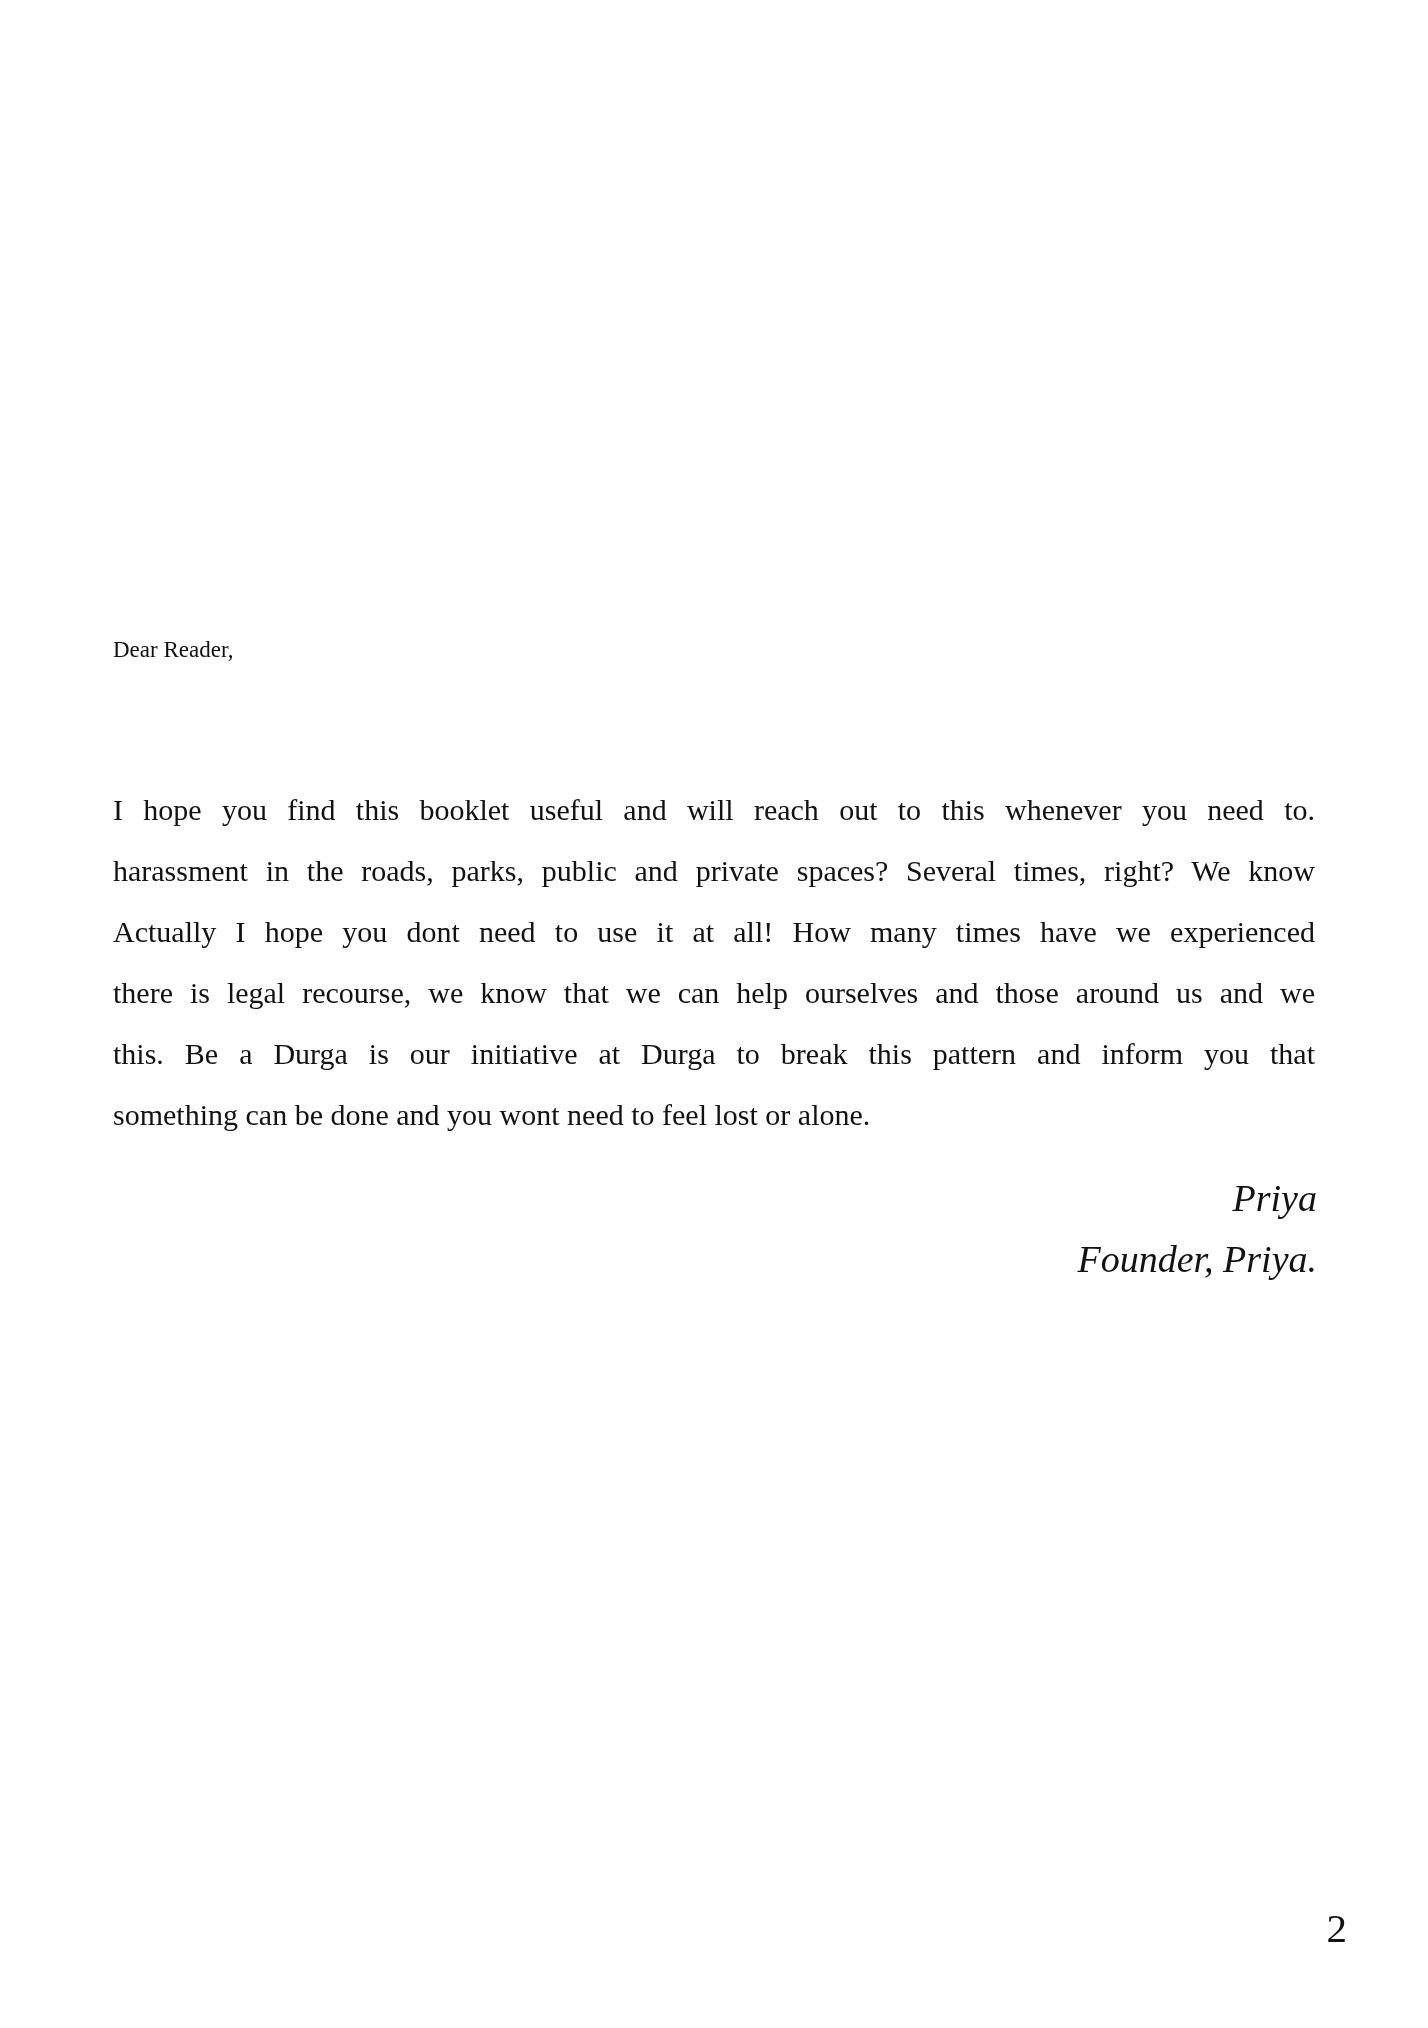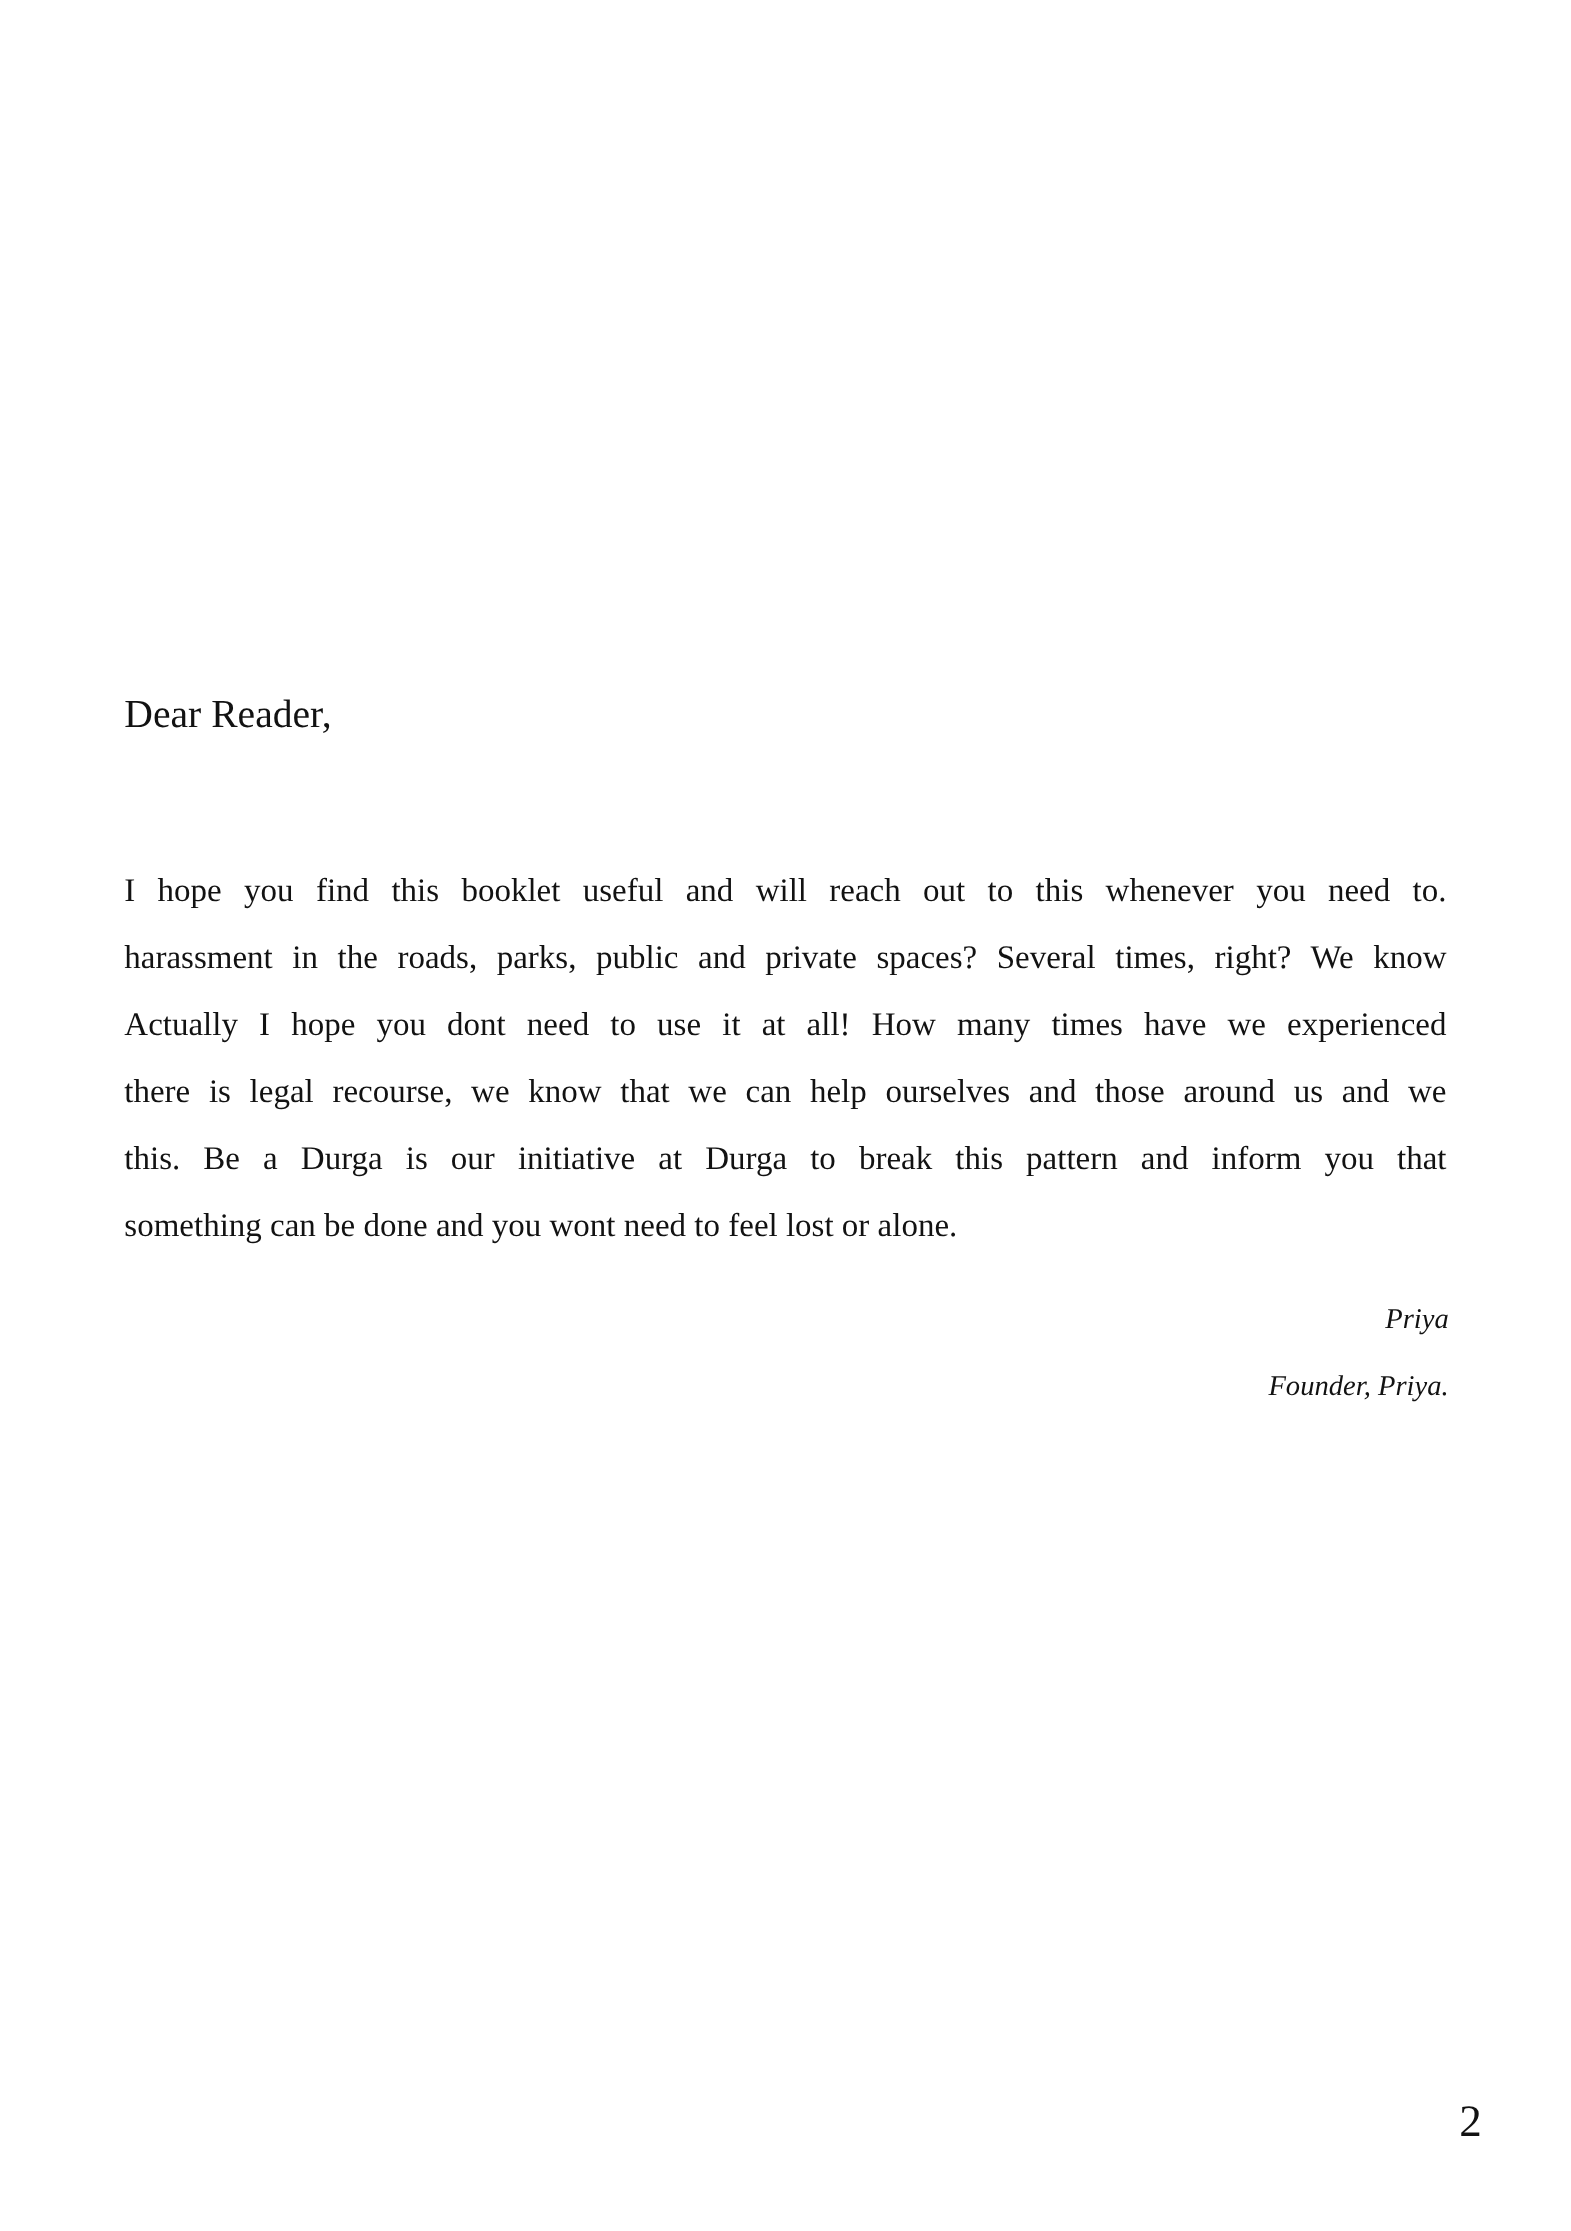--- a/index.html
+++ b/index.html
@@ -13,21 +13,21 @@
     height: 2028px;
     background: #ffffff;
     color: #121212;
     font-family: "Liberation Serif", "DejaVu Serif", serif;
     overflow: hidden;
   }
   .salutation {
     position: absolute;
     left: 113px;
     top: 619px;
-    font-size: 36px;
+    font-size: 23px;
     line-height: 61px;
     white-space: pre;
   }
   .letter-body {
     position: absolute;
     left: 113px;
     top: 779px;
     width: 1202px;
   }
   .body-line {
@@ -40,21 +40,21 @@
   .body-line.last-line {
     text-align: center;
     text-align-last: left;
   }
   .signature {
     position: absolute;
     right: 111px;
     top: 1168px;
     text-align: right;
     font-style: italic;
-    font-size: 26px;
+    font-size: 38px;
   }
   .signature .sig-line {
     height: 61px;
     line-height: 61px;
   }
   .page-number {
     position: absolute;
     right: 81px;
     top: 1904px;
     font-size: 41px;

